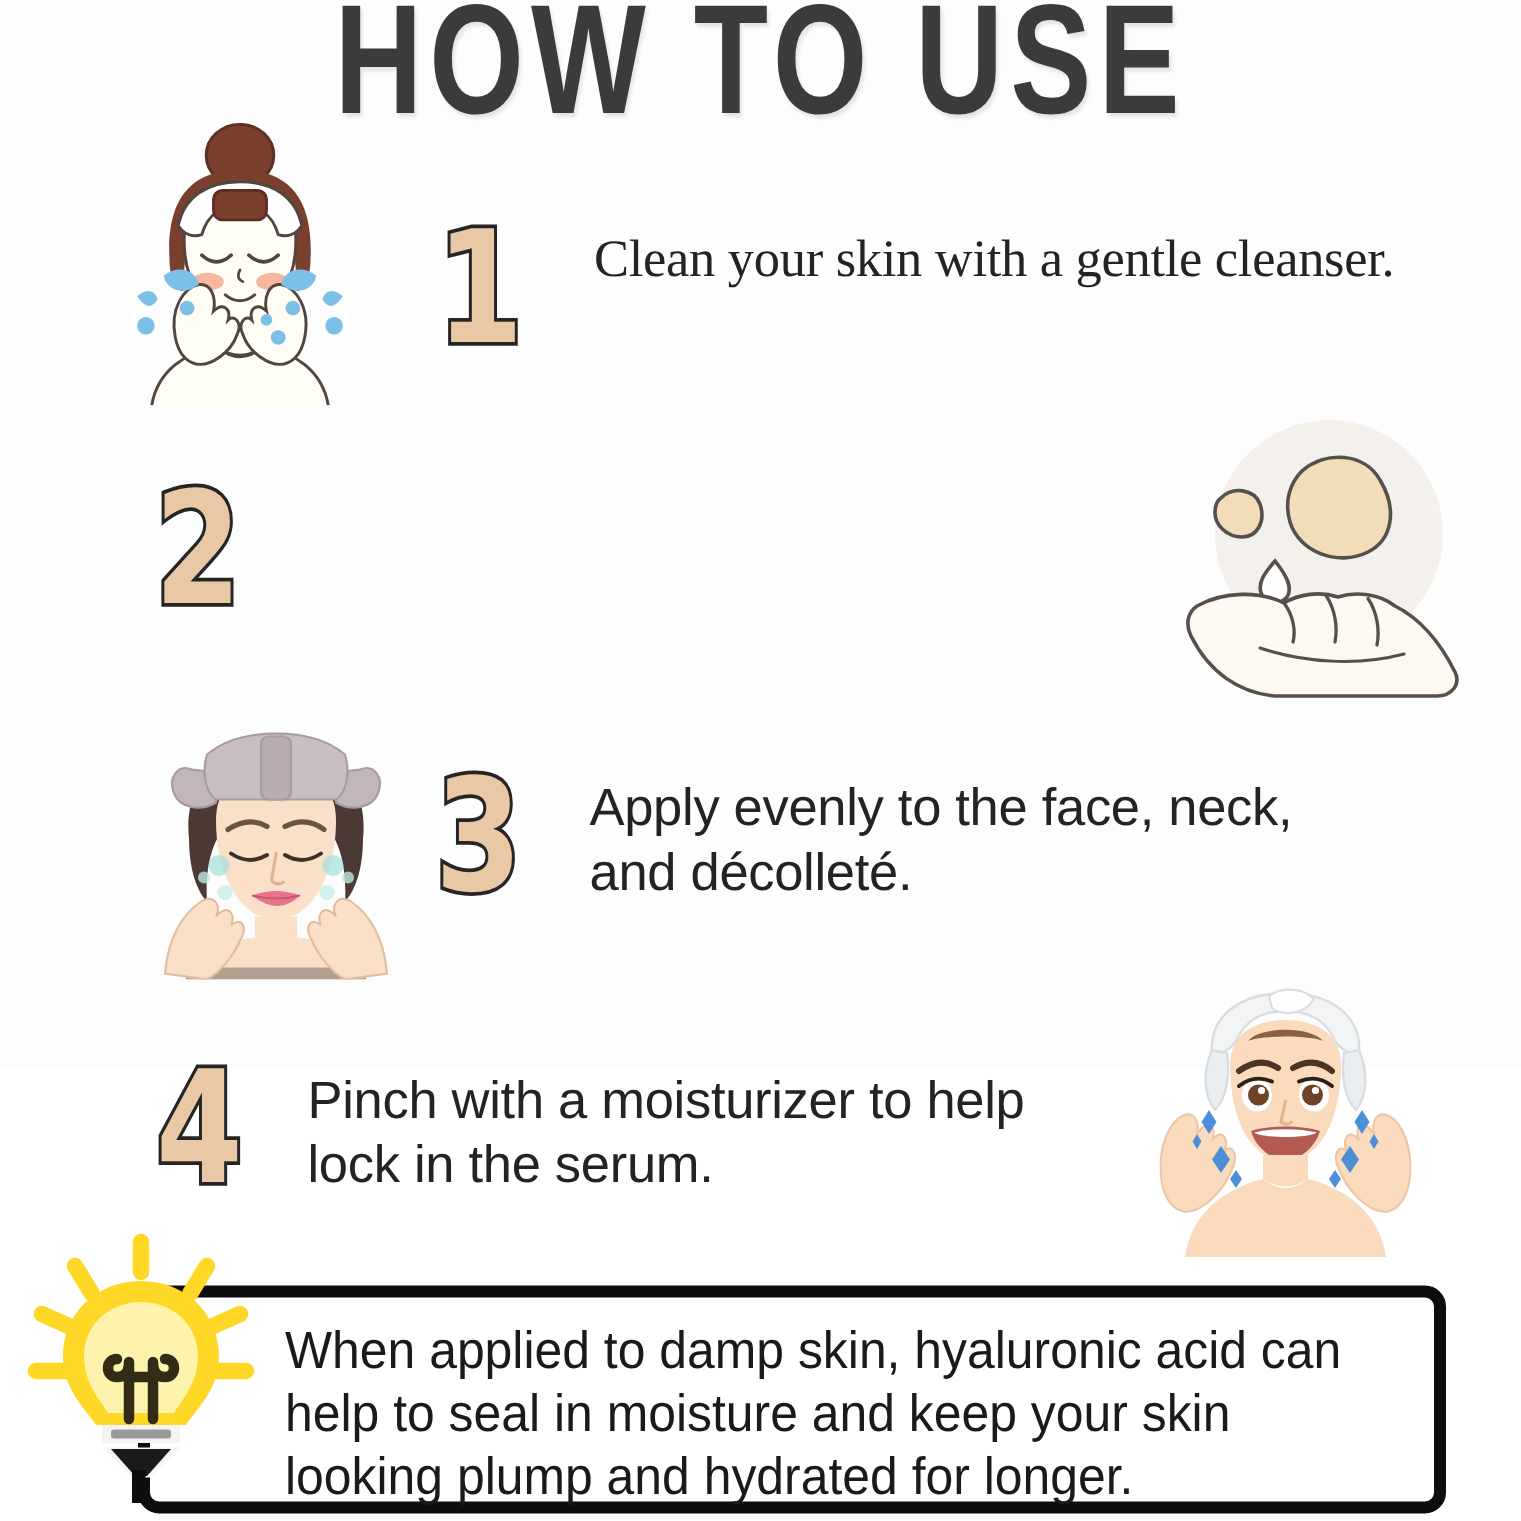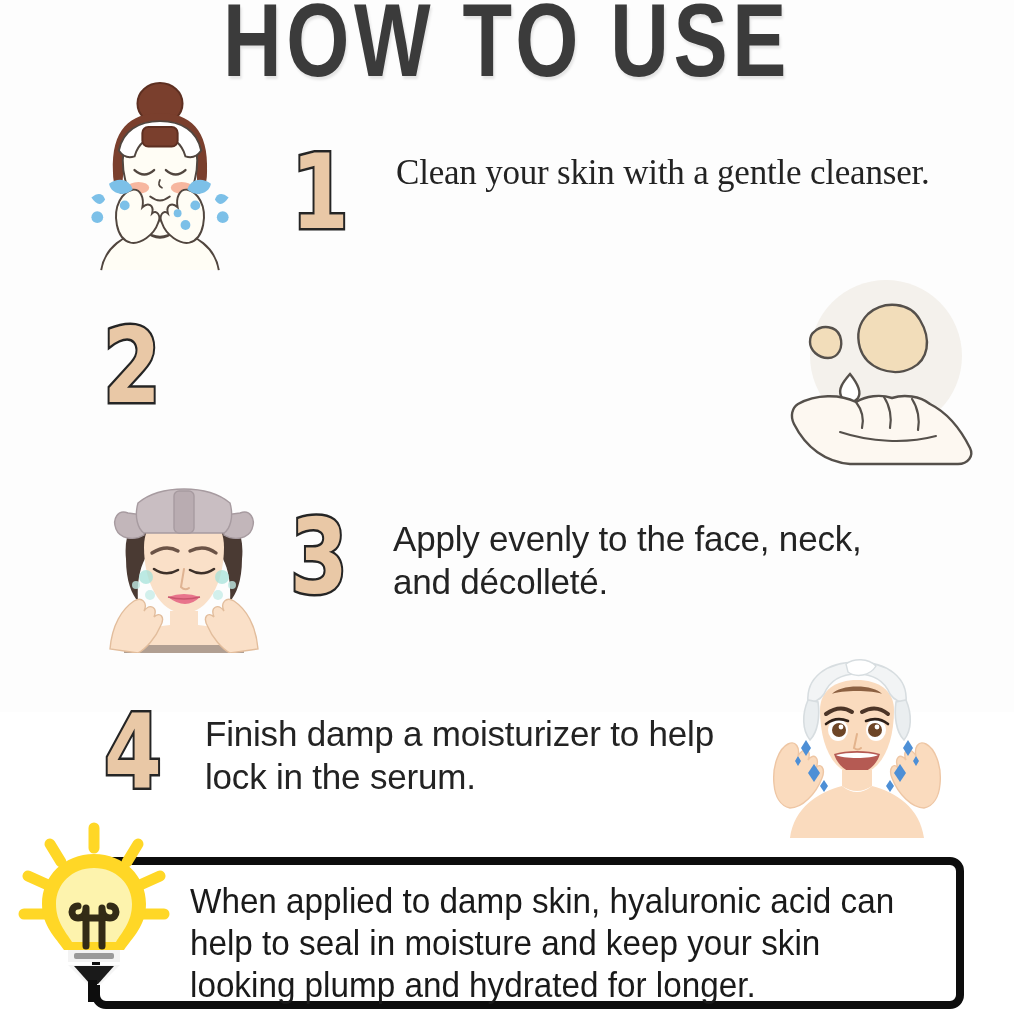--- a/index.html
+++ b/index.html
@@ -257,21 +257,21 @@
       <path d="M52 106 l6 9 -6 9 -6 -9 Z" fill="#4d8fd6"></path>
       <path d="M138 106 l6 9 -6 9 -6 -9 Z" fill="#4d8fd6"></path>
       <path d="M62 122 l4 6 -4 6 -4 -6 Z" fill="#4d8fd6"></path>
       <path d="M128 122 l4 6 -4 6 -4 -6 Z" fill="#4d8fd6"></path>
       <path d="M36 98 l3 5 -3 5 -3 -5 Z" fill="#4d8fd6"></path>
       <path d="M154 98 l3 5 -3 5 -3 -5 Z" fill="#4d8fd6"></path>
     </svg>
   </div>
 
   <div class="num num-4">4</div>
-  <div class="steptext text-4">Finish damp a moisturizer to help lock in the serum.</div>
+  <div class="steptext text-4">Pinch with a moisturizer to help lock in the serum.</div>
 
   <div class="tipbox"></div>
 
   <div class="illus bulb">
     <svg width="172" height="180" viewBox="0 0 172 180">
 
       <g stroke="#ffd726" stroke-width="11" stroke-linecap="round">
         <line x1="86" y1="6" x2="86" y2="26"></line>
         <line x1="42" y1="22" x2="53" y2="40"></line>
         <line x1="130" y1="22" x2="119" y2="40"></line>

